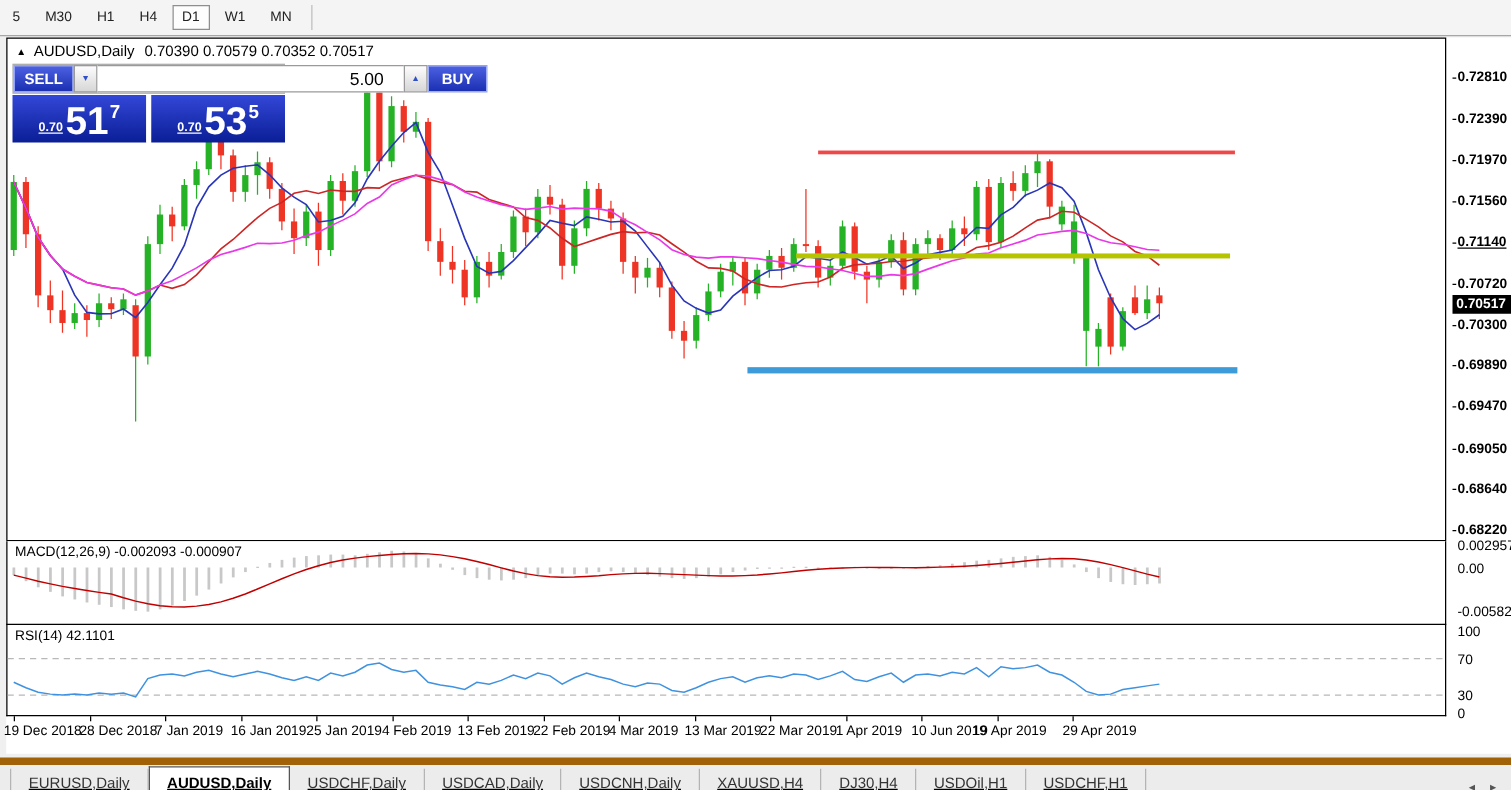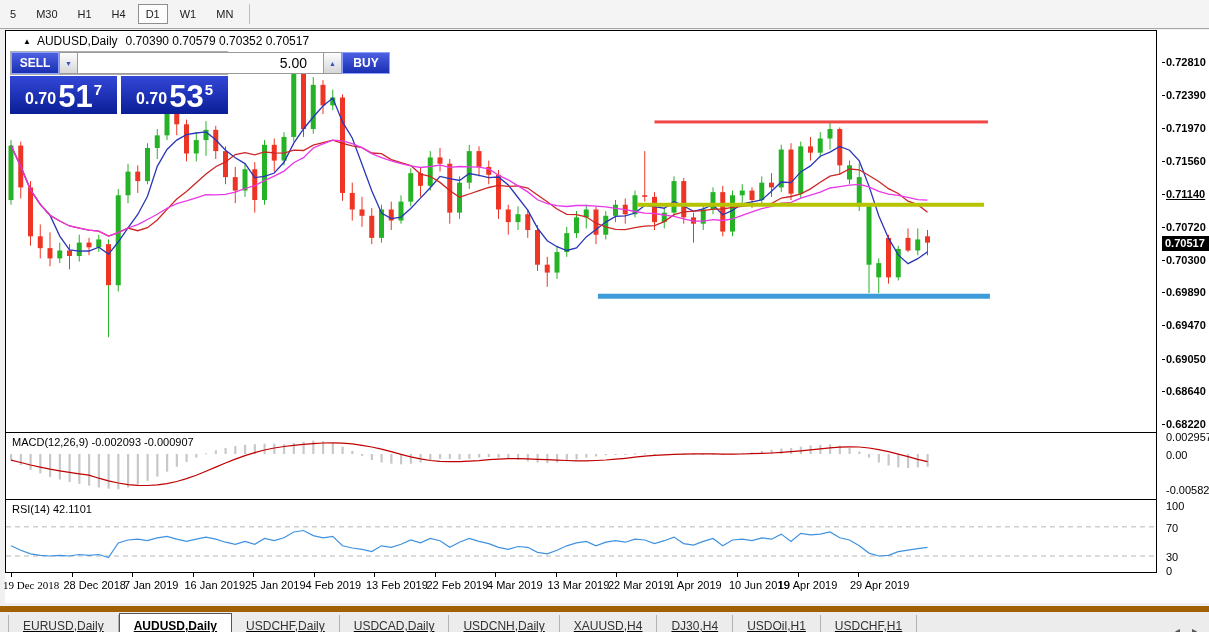--- a/index.html
+++ b/index.html
@@ -28,21 +28,21 @@
   .pane{position:absolute;left:0;border:1px solid #000;background:#fff;box-sizing:border-box;}
   #main-pane  {top:0;   width:1152px;height:403px;}
   #macd-pane  {top:403px;width:1152px;height:67px;border-top:none;}
   #rsi-pane   {top:470px;width:1152px;height:73px;border-top:none;}
   .pane svg{position:absolute;left:0;top:0;}
   .pane-label{
     position:absolute;left:6px;top:3px;font-size:11px;color:#000;white-space:nowrap;z-index:5;
   }
   
   #chart-header{
-    position:absolute;left:17px;top:3px;z-index:6;font-size:12px;color:#000;white-space:nowrap;
+    position:absolute;left:7px;top:3px;z-index:6;font-size:12px;color:#000;white-space:nowrap;
   }
   #chart-header .marker{font-size:8px;vertical-align:1px;margin-right:6px;}
   #chart-header .ohlc{margin-left:8px;}
   
   #trade-panel{position:absolute;left:4px;top:20px;width:218px;z-index:7;}
   #trade-row1{display:flex;align-items:stretch;height:22px;background:#d9d9d9;border:1px solid #aeaeae;}
   .trade-btn{
     flex:0 0 46px;display:flex;align-items:center;justify-content:center;
     color:#fff;font-size:12px;font-weight:bold;
     background:linear-gradient(#4c60e2,#1b2fb2);border:1px solid #8fa2ff;cursor:pointer;
@@ -56,21 +56,21 @@
     flex:1;border:1px solid #9a9a9a;border-left:none;border-right:none;
     font-size:14px;text-align:right;padding-right:16px;outline:none;background:#fff;color:#000;
     font-family:"Liberation Sans",sans-serif;
     padding-left:48px;
   }
   #trade-row2{display:flex;height:38px;margin-top:1px;}
   .price-box{
     flex:1;display:flex;align-items:flex-end;justify-content:center;
     background:linear-gradient(#3347d8,#0a1e96);color:#fff;cursor:pointer;padding-bottom:2px;
   }
-  .price-box .small{font-size:16px;font-weight:bold;margin:0 2px 4px 0;}
+  .price-box .small{font-size:10px;font-weight:bold;margin:0 2px 4px 0;text-decoration:underline;}
   .price-box .big{font-size:31px;font-weight:bold;line-height:30px;}
   .price-box .sup{font-size:15px;font-weight:bold;margin:0 0 14px 1px;}
   #price-gap{width:4px;background:#fff;}
   
   .axis-label{
     position:absolute;left:1161px;font-size:11px;font-weight:bold;color:#000;white-space:nowrap;
     transform:translateY(-50%);
   }
   .axis-tick{position:absolute;left:1157px;width:3px;height:1px;background:#000;}
   #current-price-tag{
@@ -678,21 +678,21 @@
       <div class="sub-axis-label" style="top: 407px;">0.002957</div>
       <div class="sub-axis-label" style="top: 425px;">0.00</div>
       <div class="sub-axis-label" style="top: 460.458px;">-0.005825</div>
       <div class="sub-axis-label" style="top: 476px;">100</div>
       <div class="sub-axis-label" style="top: 497.858px;">70</div>
       <div class="sub-axis-label" style="top: 527.002px;">30</div>
       <div class="sub-axis-label" style="top: 541px;">0</div>
     </div>
   <div id="date-layer">
       <div class="date-tick" style="left: 6px; top: 543px;"></div>
-      <div class="date-label" style="left: -2px; top: 549px; font-family: Liberation Serif, serif;">19 Dec 2018</div>
+      <div class="date-label" style="left: -2px; top: 549px;">19 Dec 2018</div>
       <div class="date-tick" style="left: 66.5px; top: 543px;"></div>
       <div class="date-label" style="left: 58.5px; top: 549px;">28 Dec 2018</div>
       <div class="date-tick" style="left: 127px; top: 543px;"></div>
       <div class="date-label" style="left: 119px; top: 549px;">7 Jan 2019</div>
       <div class="date-tick" style="left: 187.5px; top: 543px;"></div>
       <div class="date-label" style="left: 179.5px; top: 549px;">16 Jan 2019</div>
       <div class="date-tick" style="left: 248px; top: 543px;"></div>
       <div class="date-label" style="left: 240px; top: 549px;">25 Jan 2019</div>
       <div class="date-tick" style="left: 308.5px; top: 543px;"></div>
       <div class="date-label" style="left: 300.5px; top: 549px;">4 Feb 2019</div>

